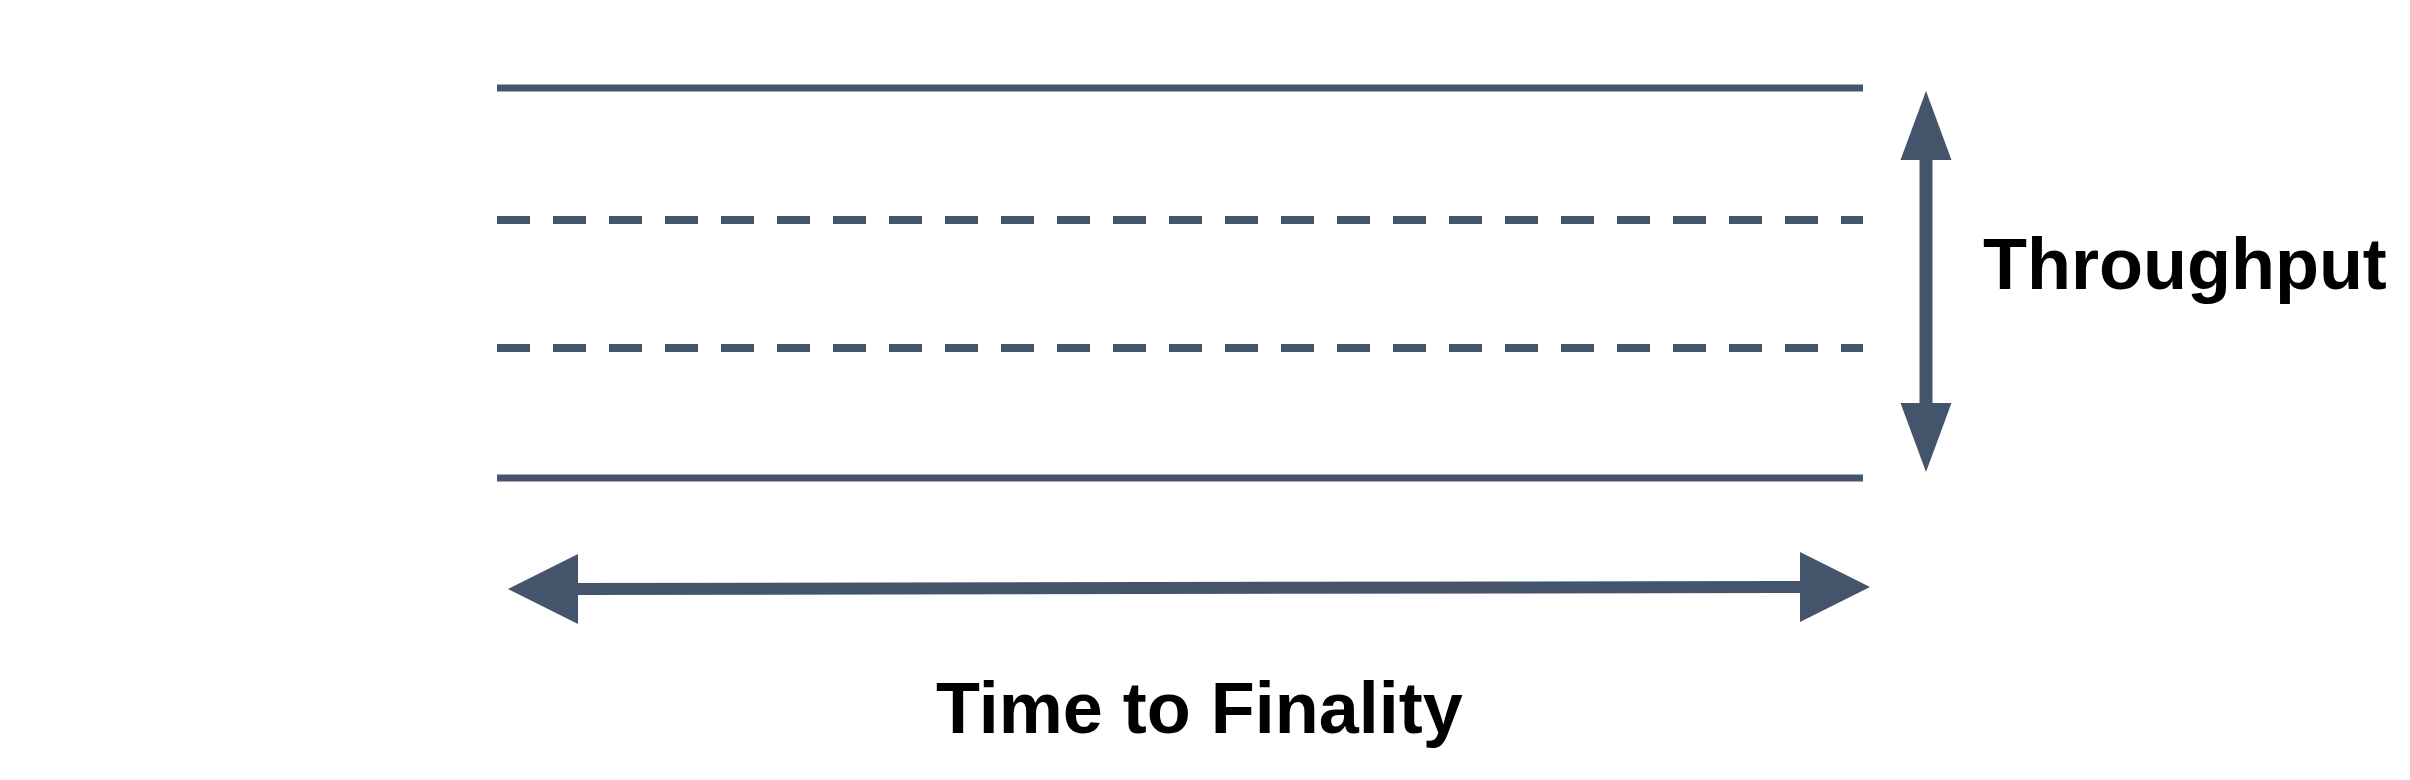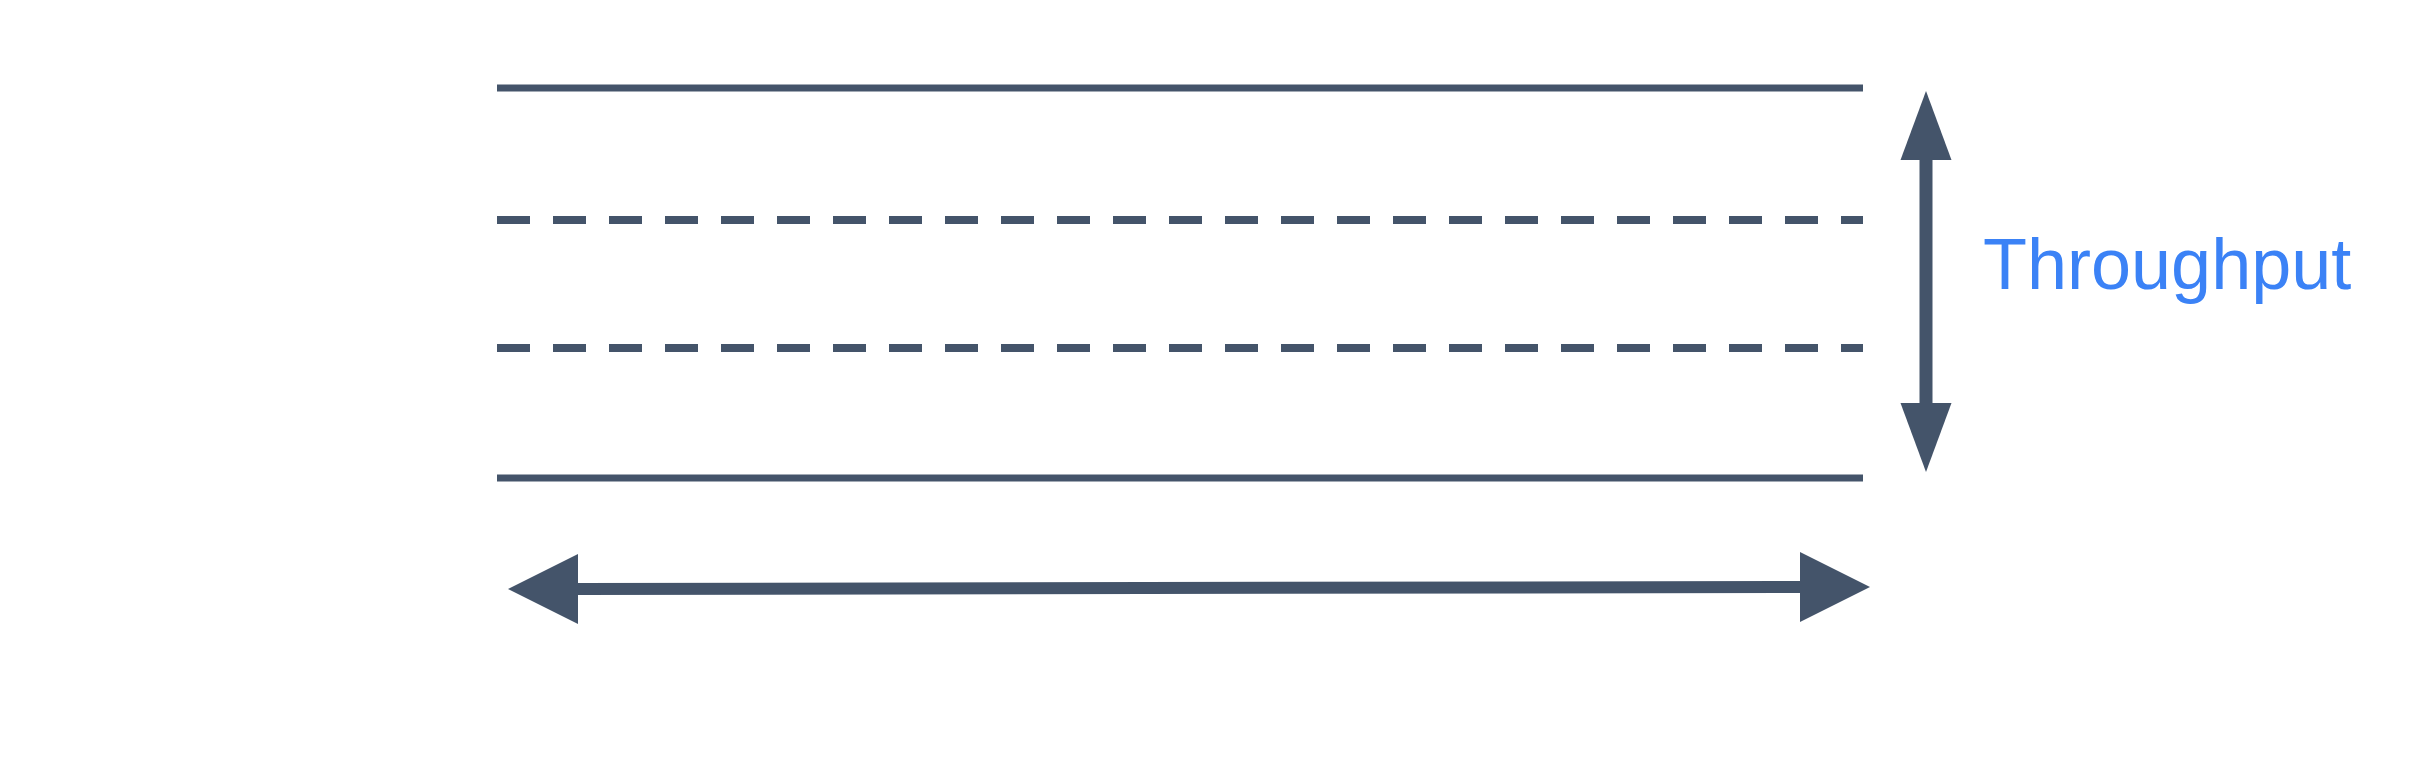--- a/index.html
+++ b/index.html
@@ -22,23 +22,23 @@
   #diagram-svg {
     position: absolute;
     top: 0;
     left: 0;
     width: 2410px;
     height: 780px;
     display: block;
   }
   .axis-label {
     position: absolute;
-    color: #3b82f6;
+    color: #000000;
     font-family: "Liberation Sans", sans-serif;
-    font-weight: 400;
+    font-weight: 700;
     white-space: nowrap;
     line-height: 1;
   }
   #throughput-label {
     left: 1983px;
     top: 228px;
     font-size: 72px;
   }
   #time-label {
     left: 936px;
@@ -70,14 +70,15 @@
     <g>
       <polygon points="578,583 578,595 1800,593 1800,581" fill="#44546A"></polygon>
       <polygon points="508,589 578,554 578,624" fill="#44546A"></polygon>
       <polygon points="1870,587 1800,552 1800,622" fill="#44546A"></polygon>
     </g>
 
   </svg>
 
   <div class="axis-label" id="throughput-label">Throughput</div>
 
+  <div class="axis-label" id="time-label">Time to Finality</div>
 
 </div>
 
 </body></html>

